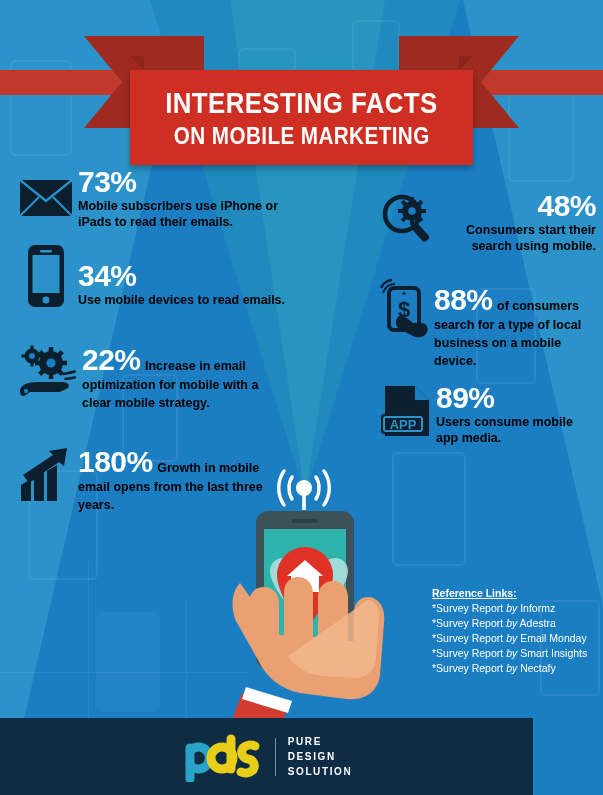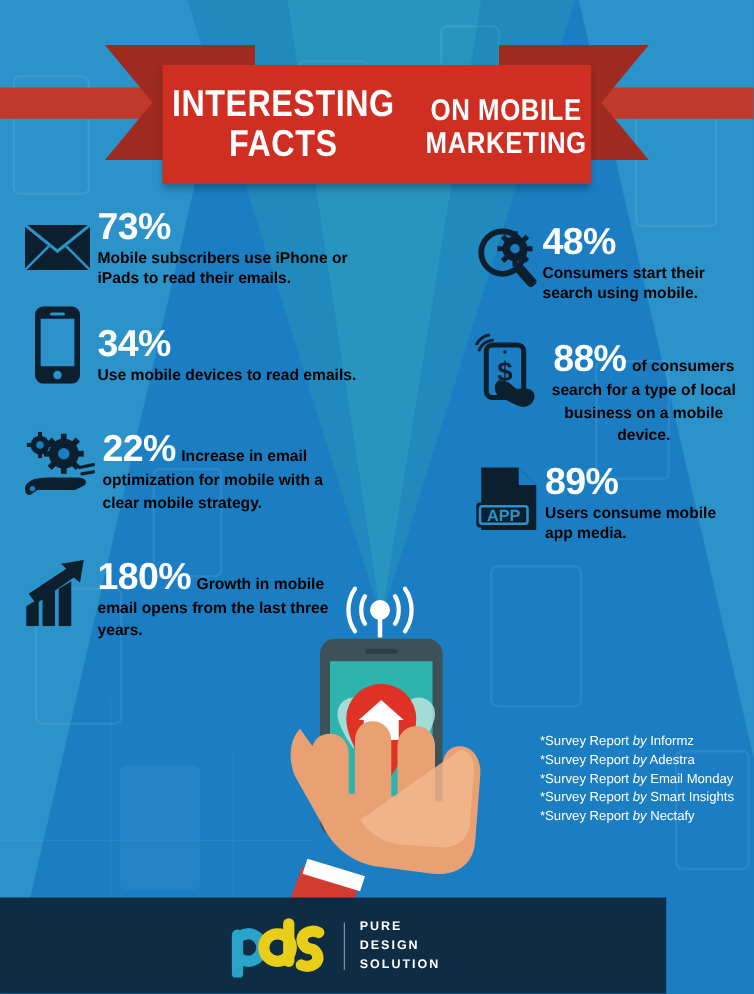--- a/index.html
+++ b/index.html
@@ -37,23 +37,23 @@
   .ribbon-strip {
     position:absolute; left:0; top:52px; width:603px; height:25px;
     background:#c0392b;
   }
   .ribbon-tail {
     position:absolute; top:18px; width:120px; height:92px; background:#9e2a20;
   }
   .tail-left  { left:84px;  clip-path:polygon(0 0,100% 0,100% 100%,0 100%,38px 50%); }
   .tail-right { right:84px; clip-path:polygon(0 0,100% 0,82px 50%,100% 100%,0 100%); }
   .ribbon-main {
-    position:absolute; left:130px; top:34px; width:343px; height:95px;
+    position:absolute; left:130px; top:52px; width:343px; height:95px;
     background:#cf2e23; box-shadow:0 4px 6px rgba(0,0,0,.28);
-    display:flex; flex-direction:row; align-items:center; justify-content:center;
+    display:flex; flex-direction:column; align-items:center; justify-content:center;
   }
   .ribbon-fold-l { position:absolute; left:130px; top:38px; width:0; height:0;
     border-top:14px solid #8c241c; border-left:14px solid transparent; }
   .ribbon-fold-r { position:absolute; left:459px; top:38px; width:0; height:0;
     border-top:14px solid #8c241c; border-right:14px solid transparent; }
   .ribbon-title, .ribbon-subtitle {
     color:#fff; font-weight:bold; letter-spacing:.5px;
     text-align:center; line-height:1.05;
     font-family:"Liberation Sans Narrow","Liberation Sans", sans-serif;
     transform:scaleX(.86);
@@ -233,21 +233,21 @@
       <div class="fact-body" style="padding-left:60px;padding-top:4px;">
         <span class="pct inline">180%</span>
         <span class="desc">Growth in mobile email opens from the last three years.</span>
       </div>
     </div>
   </div>
 
   <div class="col col-right">
 
 
-    <div class="fact" style="height:72px;margin-top:12px;">
+    <div class="fact" style="height:72px;margin-top:24px;text-align:right;">
       <div class="fact-icon" style="top:0;width:58px;height:56px;">
         <svg width="56" height="56" viewBox="0 0 56 56">
           <g fill="#0b1f2e">
             <circle cx="23" cy="22" r="17" fill="none" stroke="#0b1f2e" stroke-width="4.6"></circle>
             <rect x="32" y="36" width="8" height="20" rx="3" transform="rotate(-42 32 36)"></rect>
             <g transform="translate(33,19)">
               <circle r="10"></circle>
                 <circle r="3.8" fill="#1b7ec3"></circle>
               <rect x="-2" y="-14" width="4" height="4.6"></rect>
                 <rect x="-2" y="9.4" width="4" height="4.6"></rect>
@@ -275,21 +275,21 @@
           <g fill="#0b1f2e">
             <path d="M2 10 C4 5 9 2 13 2" fill="none" stroke="#0b1f2e" stroke-width="2.4"></path>
             <path d="M4 15 C6 9 11 6 16 6" fill="none" stroke="#0b1f2e" stroke-width="2.2"></path>
             <rect x="10" y="10" width="30" height="42" rx="5" fill="none" stroke="#0b1f2e" stroke-width="4"></rect>
             <circle cx="25" cy="15.5" r="1.4"></circle>
             <text x="25" y="39" font-size="22" font-weight="bold" text-anchor="middle" font-family="Liberation Sans, sans-serif">$</text>
             <path d="M20 38 C15 42 16 49 22 52 L34 58 C40 61 46 59 48 54 C50 49 47 45 42 45 L34 45 L28 40 Z"></path>
           </g>
         </svg>
       </div>
-      <div class="fact-body" style="padding-left:56px;text-align:center;">
+      <div class="fact-body" style="padding-left:56px;">
         <span class="pct inline">88%</span>
         <span class="desc">of consumers search for a type of local business on a mobile device.</span>
       </div>
     </div>
 
     <div class="fact" style="height:70px;margin-top:14px;">
       <div class="fact-icon" style="top:0;width:58px;height:56px;">
         <svg width="56" height="56" viewBox="0 0 56 56">
           <g fill="#0b1f2e">
             <path d="M6 2 L36 2 L50 16 L50 52 L6 52 Z"></path>
@@ -337,20 +337,21 @@
 
       <path d="M12 128 C4 136 2 152 8 166 L30 205 C38 222 52 234 72 238 L118 244 C138 246 150 236 152 220 L156 168 C158 152 150 142 140 142 C131 142 126 149 126 158 L126 186 L120 186 L120 142 C120 132 113 126 105 126 C97 126 90 132 90 142 L90 182 L85 182 L85 138 C85 128 78 122 70 122 C62 122 56 128 56 138 L56 180 L51 180 L51 148 C51 138 44 132 36 132 C28 132 24 136 22 142 Z" fill="#e9a073"></path>
       <path d="M140 145 c7 0 12 8 11 18 l-3 40 c-1 12 -9 20 -22 20 l-30 -2 c-16 -1 -28 -8 -36 -20" fill="#f2b68c" opacity=".85"></path>
 
       <path d="M14 238 L60 252 L46 290 L0 276 Z" fill="#d23b2f"></path>
       <path d="M18 232 L64 246 L60 258 L14 244 Z" fill="#ffffff"></path>
     </svg>
   </div>
 
   <div class="refs">
+    <div class="refs-title">Reference Links:</div>
     <ul>
       <li><span>*Survey Report </span><em>by</em><span> Informz</span></li>
       <li><span>*Survey Report </span><em>by</em><span> Adestra</span></li>
       <li><span>*Survey Report </span><em>by</em><span> Email Monday</span></li>
       <li><span>*Survey Report </span><em>by</em><span> Smart Insights</span></li>
       <li><span>*Survey Report </span><em>by</em><span> Nectafy</span></li>
     </ul>
   </div>
 
   <div class="footer">

